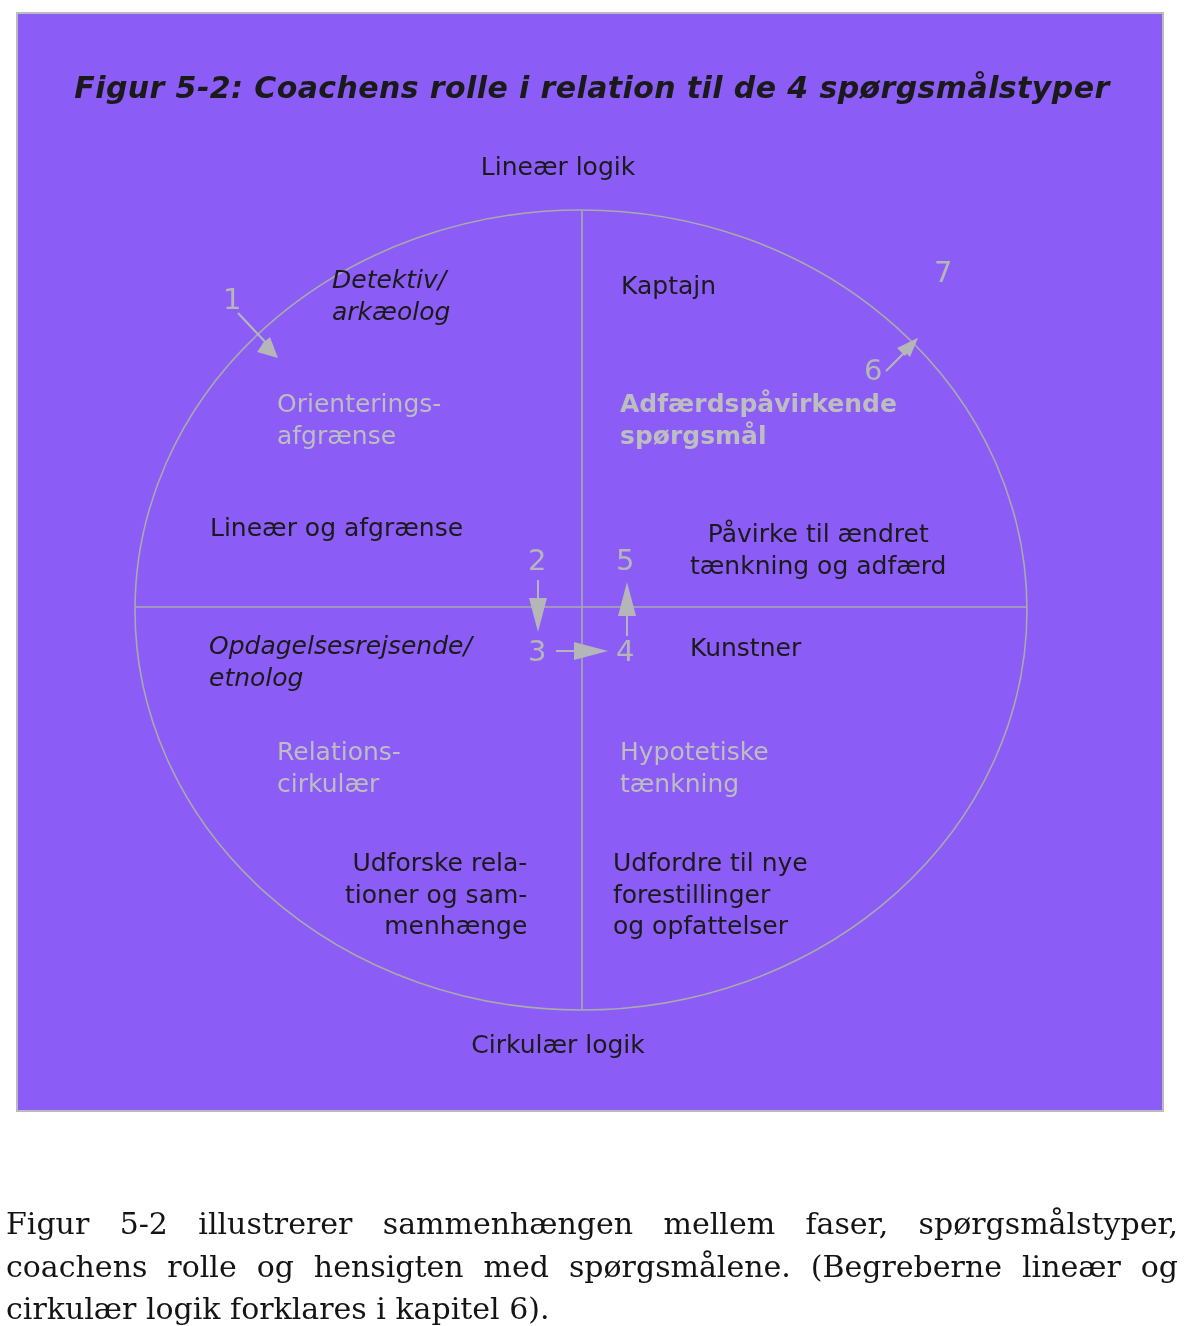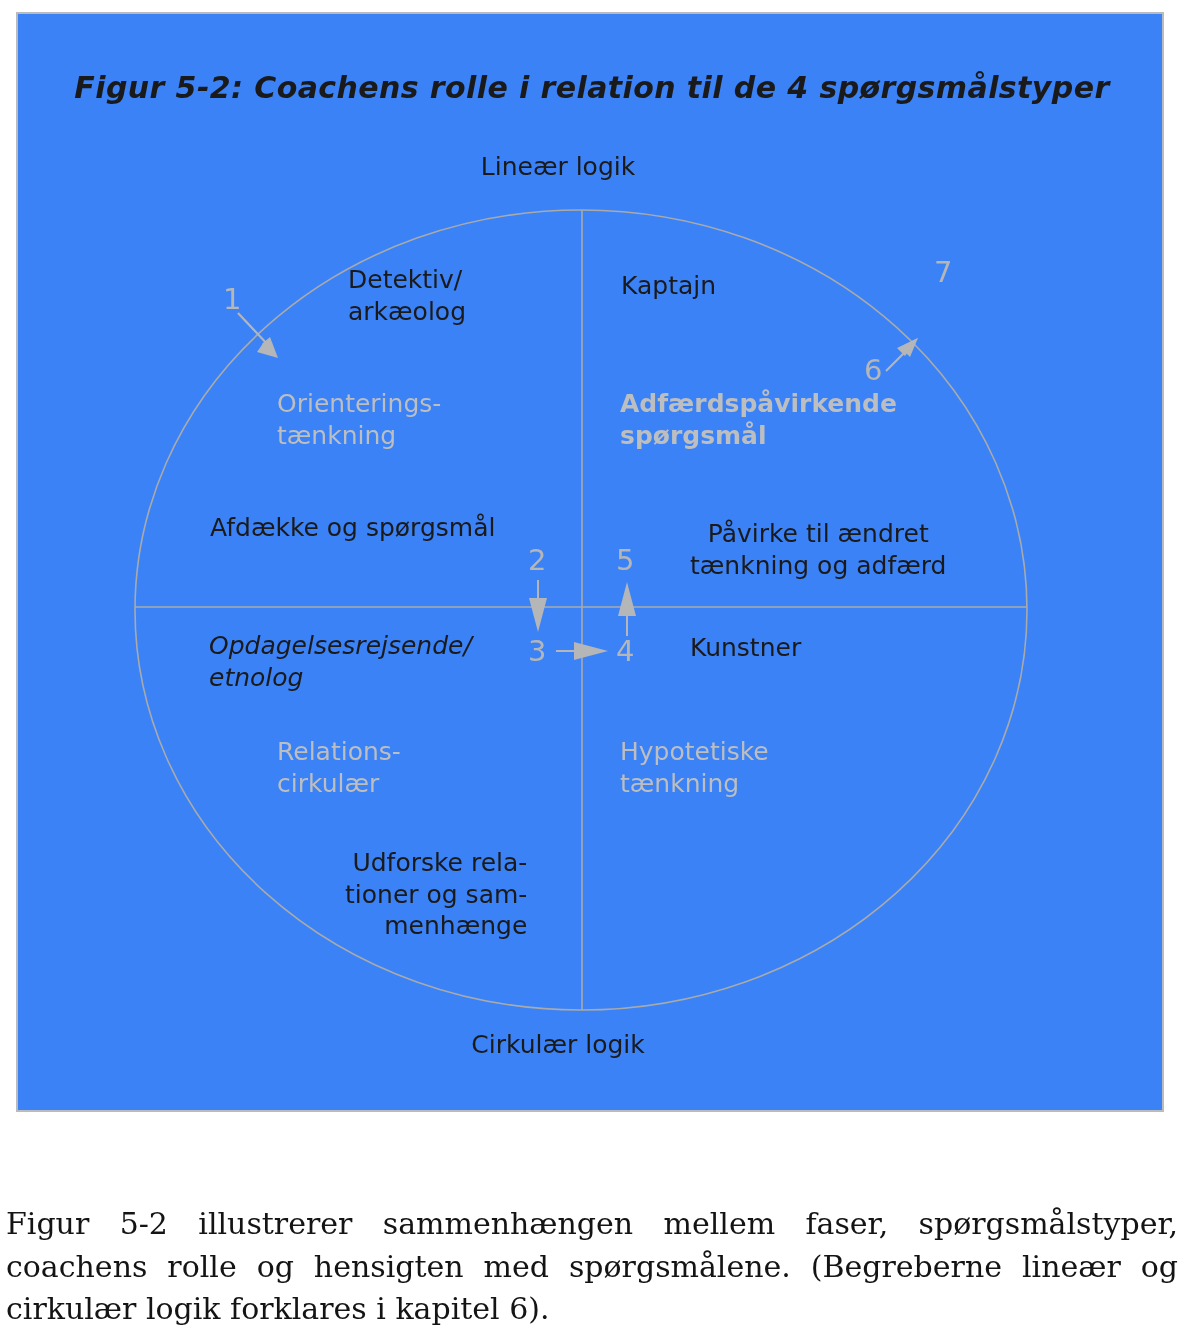--- a/index.html
+++ b/index.html
@@ -17,21 +17,21 @@
 
   
   #figure-box {
     position: absolute;
     left: 16px;
     top: 12px;
     width: 1148px;
     height: 1100px;
     border: 2px solid #b9bbbd;
     box-sizing: border-box;
-    background: #3b82f6;
+    background: #8b5cf6;
   }
 
   
   #figure-title {
     position: absolute;
     left: 0;
     top: 56px;
     width: 1148px;
     text-align: center;
     font-family: "DejaVu Sans", sans-serif;
@@ -78,21 +78,21 @@
     font-size: 25px;
     line-height: 1.26;
     color: #1a1a1a;
     white-space: pre-line;
   }
   .qtext.muted {
     color: #bcbec0;
   }
 
   
-  #role-ul    { left: 348px; top: 264px; }
+  #role-ul    { left: 332px; top: 264px; font-style: italic; }
   #type-ul    { left: 277px; top: 388px; }
   #purpose-ul { left: 210px; top: 512px; }
 
   
   #role-ur    { left: 621px; top: 270px; }
   #type-ur    { left: 620px; top: 388px; font-weight: bold; }
   #purpose-ur { left: 690px; top: 518px; text-align: center; }
 
   
   #role-ll    { left: 209px; top: 630px; font-style: italic; }
@@ -178,40 +178,43 @@
       <polygon points="918,338 905,356 897,348" fill="#b4b6b8"></polygon>
     </g>
   </svg>
 
   <div class="axis-caption" id="caption-top">Lineær logik</div>
   <div class="axis-caption" id="caption-bottom">Cirkulær logik</div>
 
   <div class="qtext" id="role-ul">Detektiv/
 arkæolog</div>
   <div class="qtext muted" id="type-ul">Orienterings-
-tænkning</div>
-  <div class="qtext" id="purpose-ul">Afdække og spørgsmål</div>
+afgrænse</div>
+  <div class="qtext" id="purpose-ul">Lineær og afgrænse</div>
 
   <div class="qtext" id="role-ur">Kaptajn</div>
   <div class="qtext muted" id="type-ur">Adfærdspåvirkende
 spørgsmål</div>
   <div class="qtext" id="purpose-ur">Påvirke til ændret
 tænkning og adfærd</div>
 
   <div class="qtext" id="role-ll">Opdagelsesrejsende/
 etnolog</div>
   <div class="qtext muted" id="type-ll">Relations-
 cirkulær</div>
   <div class="qtext" id="purpose-ll">Udforske rela-
 tioner og sam-
 menhænge</div>
 
   <div class="qtext" id="role-lr">Kunstner</div>
   <div class="qtext muted" id="type-lr">Hypotetiske
 tænkning</div>
+  <div class="qtext" id="purpose-lr">Udfordre til nye
+forestillinger
+og opfattelser</div>
 
   <div class="arrow-num" id="num-1">1</div>
   <div class="arrow-num" id="num-2">2</div>
   <div class="arrow-num" id="num-3">3</div>
   <div class="arrow-num" id="num-4">4</div>
   <div class="arrow-num" id="num-5">5</div>
   <div class="arrow-num" id="num-6">6</div>
   <div class="arrow-num" id="num-7">7</div>
 
 </div>

